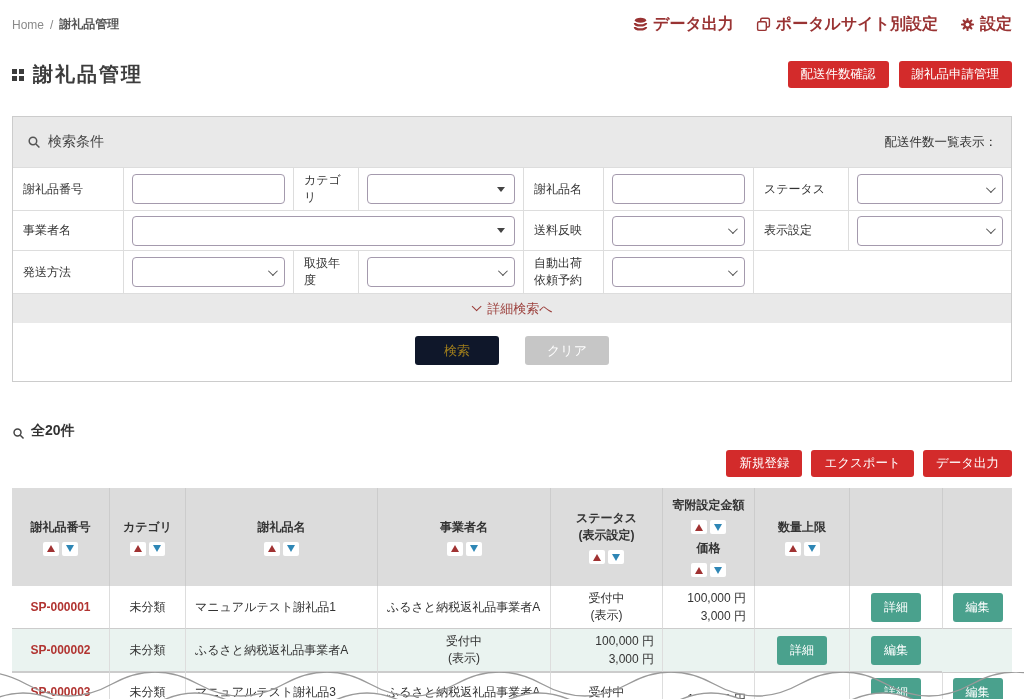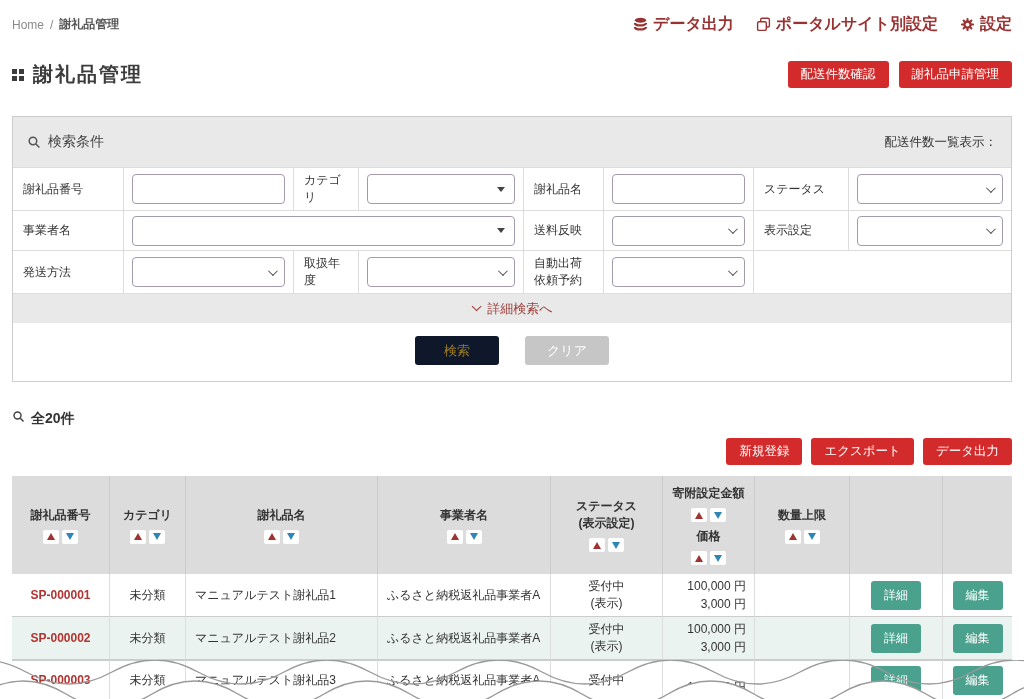--- a/index.html
+++ b/index.html
@@ -56,21 +56,21 @@
   .advanced-bar { border-top:1px solid #ddd; background:#e9e9e9; height:30px; display:flex;
     align-items:center; justify-content:center; gap:9px; color:#9a3c38; font-size:13px; cursor:pointer; }
   .advanced-bar .chev { border-color:#9a3c38; transform:rotate(45deg) translateY(-3px); }
   .search-actions { display:flex; justify-content:center; gap:26px; padding:13px 0 16px; }
   .btn-search { background:#0f172a; color:#a3801c; border:none; border-radius:3px; width:84px;
     height:29px; font-size:13px; cursor:pointer; font-family:inherit; }
   .btn-clear { background:#c6c6c6; color:#fff; border:none; border-radius:3px; width:84px;
     height:29px; font-size:13px; cursor:pointer; font-family:inherit; }
 
   
-  .results-count { margin-top:28px; display:flex; align-items:flex-start; gap:6px; font-size:14px;
+  .results-count { margin-top:40px; display:flex; align-items:flex-end; gap:6px; font-size:14px;
     font-weight:bold; color:#333; }
   .results-actions { margin-top:10px; display:flex; justify-content:flex-end; gap:9px; }
 
   .tbl { margin-top:11px; font-size:12px; }
   .trow { display:grid;
     grid-template-columns:9.7% 7.6% 19.2% 17.3% 11.2% 9.2% 9.5% 9.3% 7%; }
   .thead { background:#dcdcdc; }
   .th { min-height:98px; display:flex; flex-direction:column; align-items:center;
     justify-content:center; gap:6px; font-weight:bold; color:#333; text-align:center;
     border-left:1px solid #cccccc; padding:6px 2px; }
@@ -384,21 +384,20 @@
       <div class="td">
           <button class="btn-teal">編集</button>
         </div>
     </div>
 
     <div class="trow brow alt">
       <div class="td">
           <span class="code">SP-000002</span>
         </div>
       <div class="td">未分類</div>
-      <div class="td left">マニュアルテスト謝礼品2</div>
       <div class="td left">ふるさと納税返礼品事業者A</div>
       <div class="td pre">受付中
 (表示)</div>
       <div class="td right">
         <span>100,000 円</span>
         <span>3,000 円</span>
       </div>
       <div class="td"></div>
       <div class="td">
           <button class="btn-teal">詳細</button>

